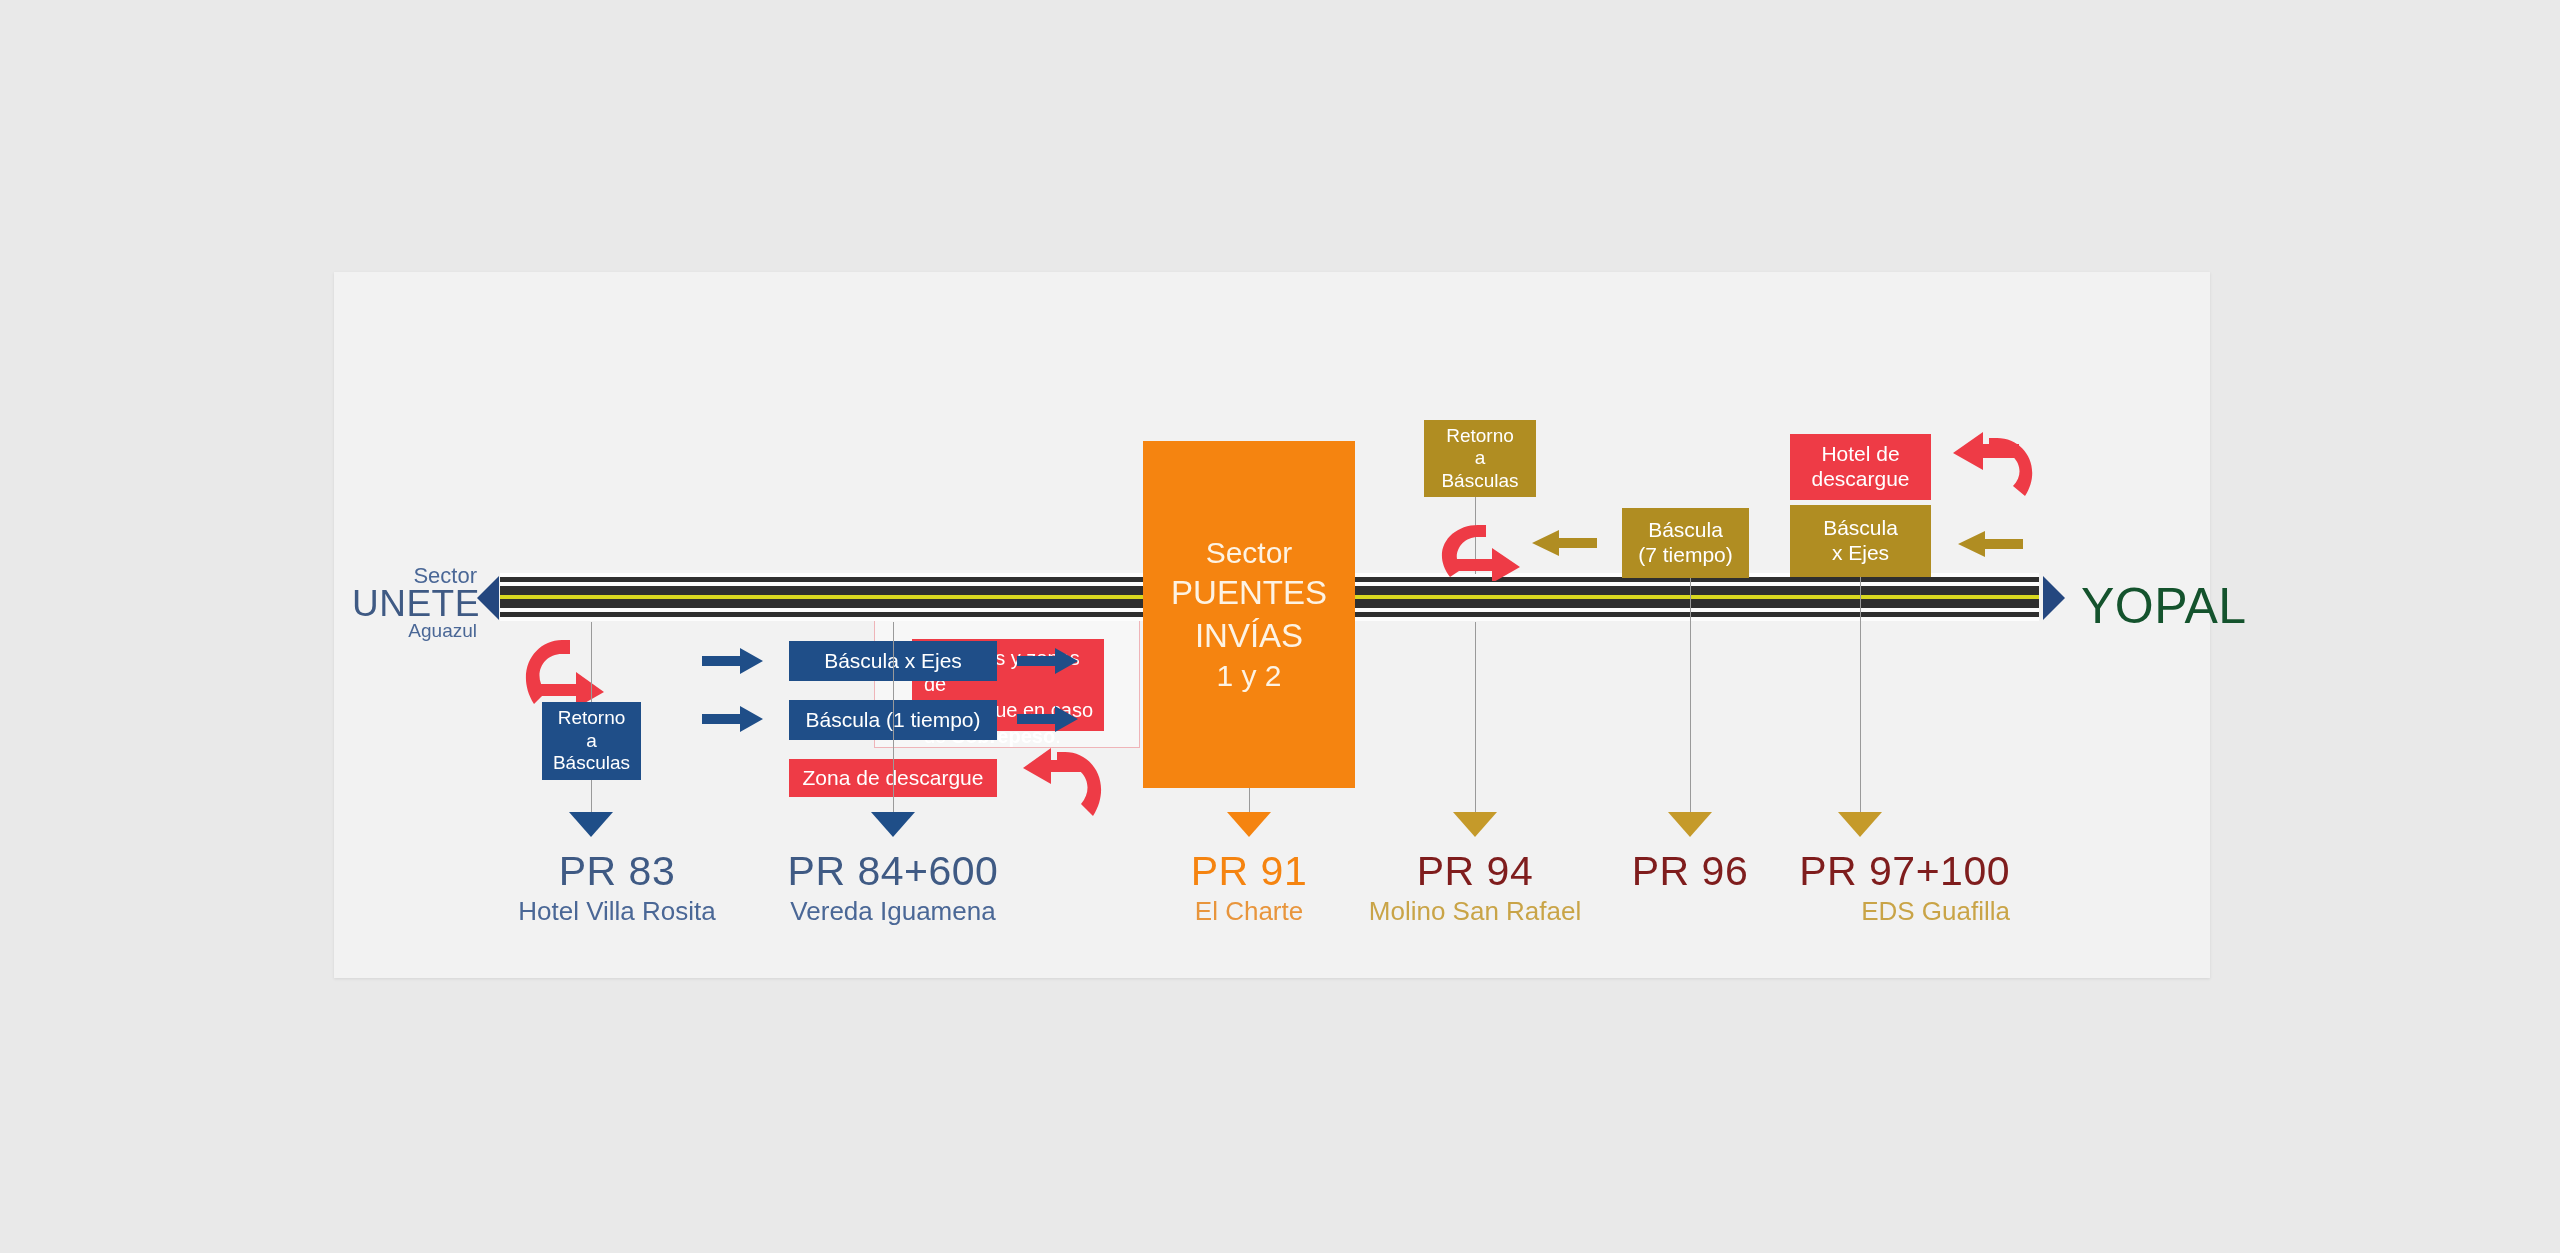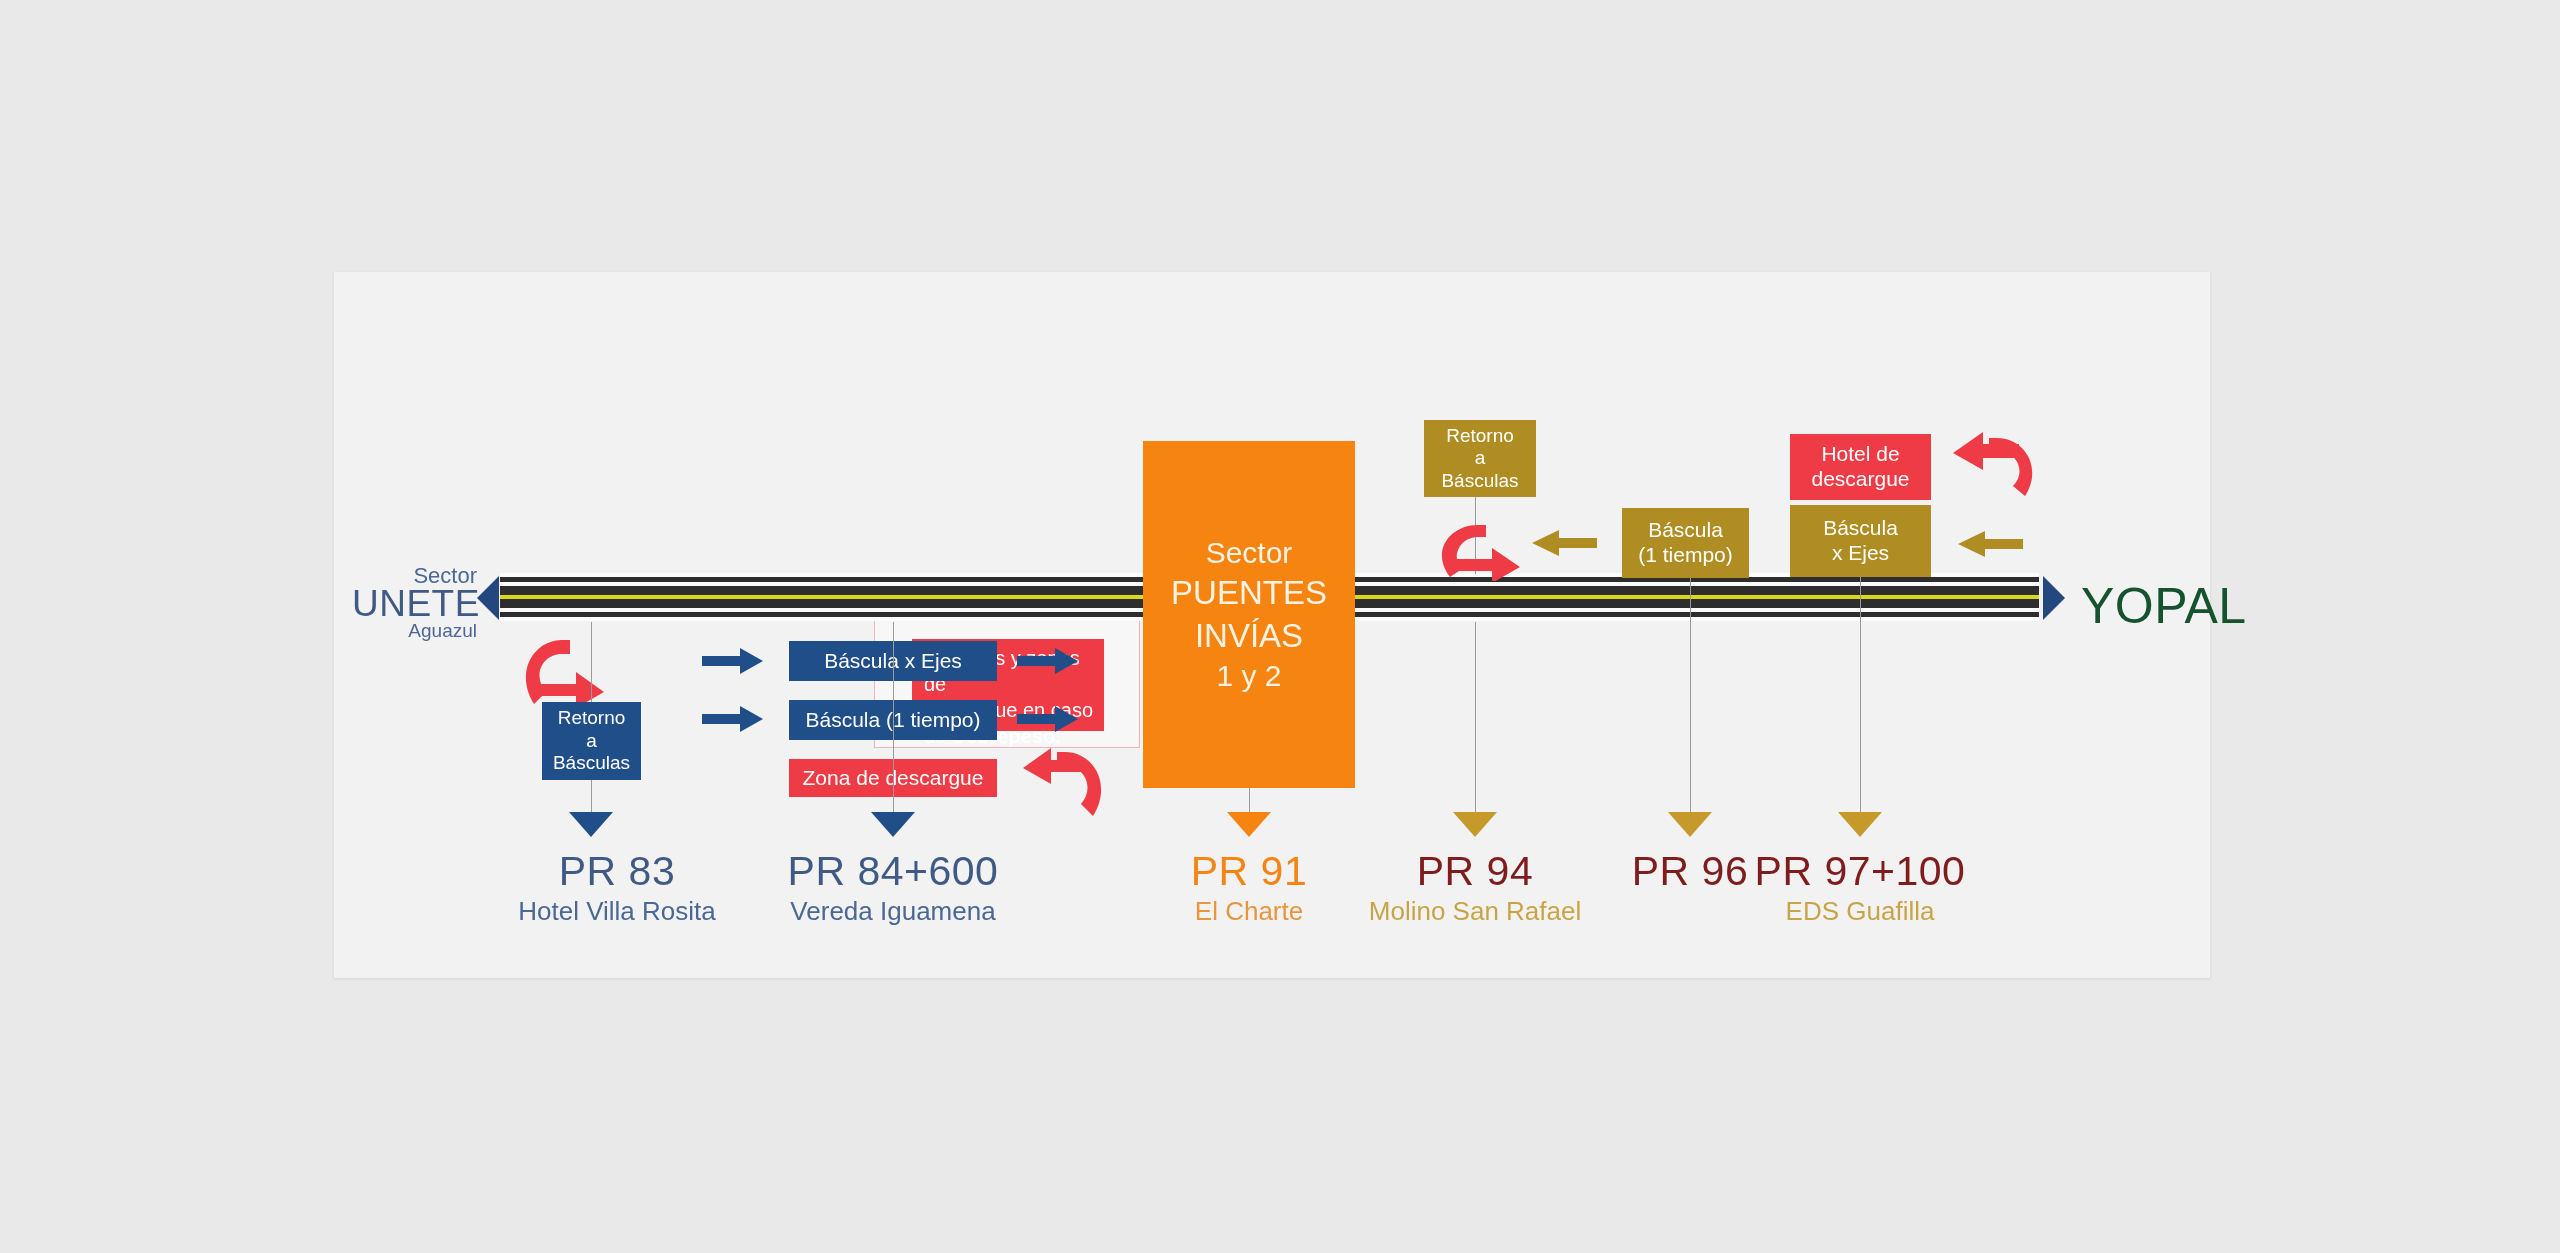--- a/index.html
+++ b/index.html
@@ -213,21 +213,21 @@
   <path d="M12 56 C-8 30 12 4 40 4 L48 4 L48 16 L40 16 C22 16 12 36 24 48 Z" fill="#ee3b46"></path>
   <path d="M18 38 L54 38 L54 27 L82 46 L54 62 L54 50 L18 50 Z" fill="#ee3b46"></path>
 </svg>
 
 <svg class="abs" style="left:1532px;top:530px;" width="65" height="26" viewBox="0 0 65 26">
   <path d="M65 8 L27 8 L27 0 L0 13 L27 26 L27 18 L65 18 Z" fill="#b08d22"></path>
 </svg>
 
 <div class="box gold abs" style="left:1622px;top:508px;width:127px;height:70px;font-size:21px;flex-direction:column;">
   <span>Báscula</span>
-  <span>(1 tiempo)</span>
+  <span>(7 tiempo)</span>
 </div>
 <div class="stem abs" style="left:1690px;top:578px;height:44px;"></div>
 
 <div class="box red abs" style="left:1790px;top:434px;width:141px;height:66px;font-size:21px;flex-direction:column;">
   <span>Hotel de</span>
   <span>descargue</span>
 </div>
 
 <div class="box gold abs" style="left:1790px;top:505px;width:141px;height:72px;font-size:21px;flex-direction:column;">
   <span>Báscula</span>
@@ -274,16 +274,16 @@
 
 <div class="drop abs" style="left:1690px;top:622px;height:196px;"></div>
 <div class="tri tri-gold abs" style="left:1668px;top:812px;"></div>
 <div class="pr pr-gold abs" style="left:1540px;top:850px;width:300px;">
   <span class="big">PR 96</span>
   <span class="small"></span>
 </div>
 
 <div class="drop abs" style="left:1860px;top:622px;height:196px;"></div>
 <div class="tri tri-gold abs" style="left:1838px;top:812px;"></div>
-<div class="pr pr-gold abs" style="left:1710px;top:850px;width:300px;">
+<div class="pr pr-gold abs" style="left:1710px;top:850px;width:300px;text-align:right;">
   <span class="big">PR 97+100</span>
   <span class="small">EDS Guafilla</span>
 </div>
 
 </body></html>

